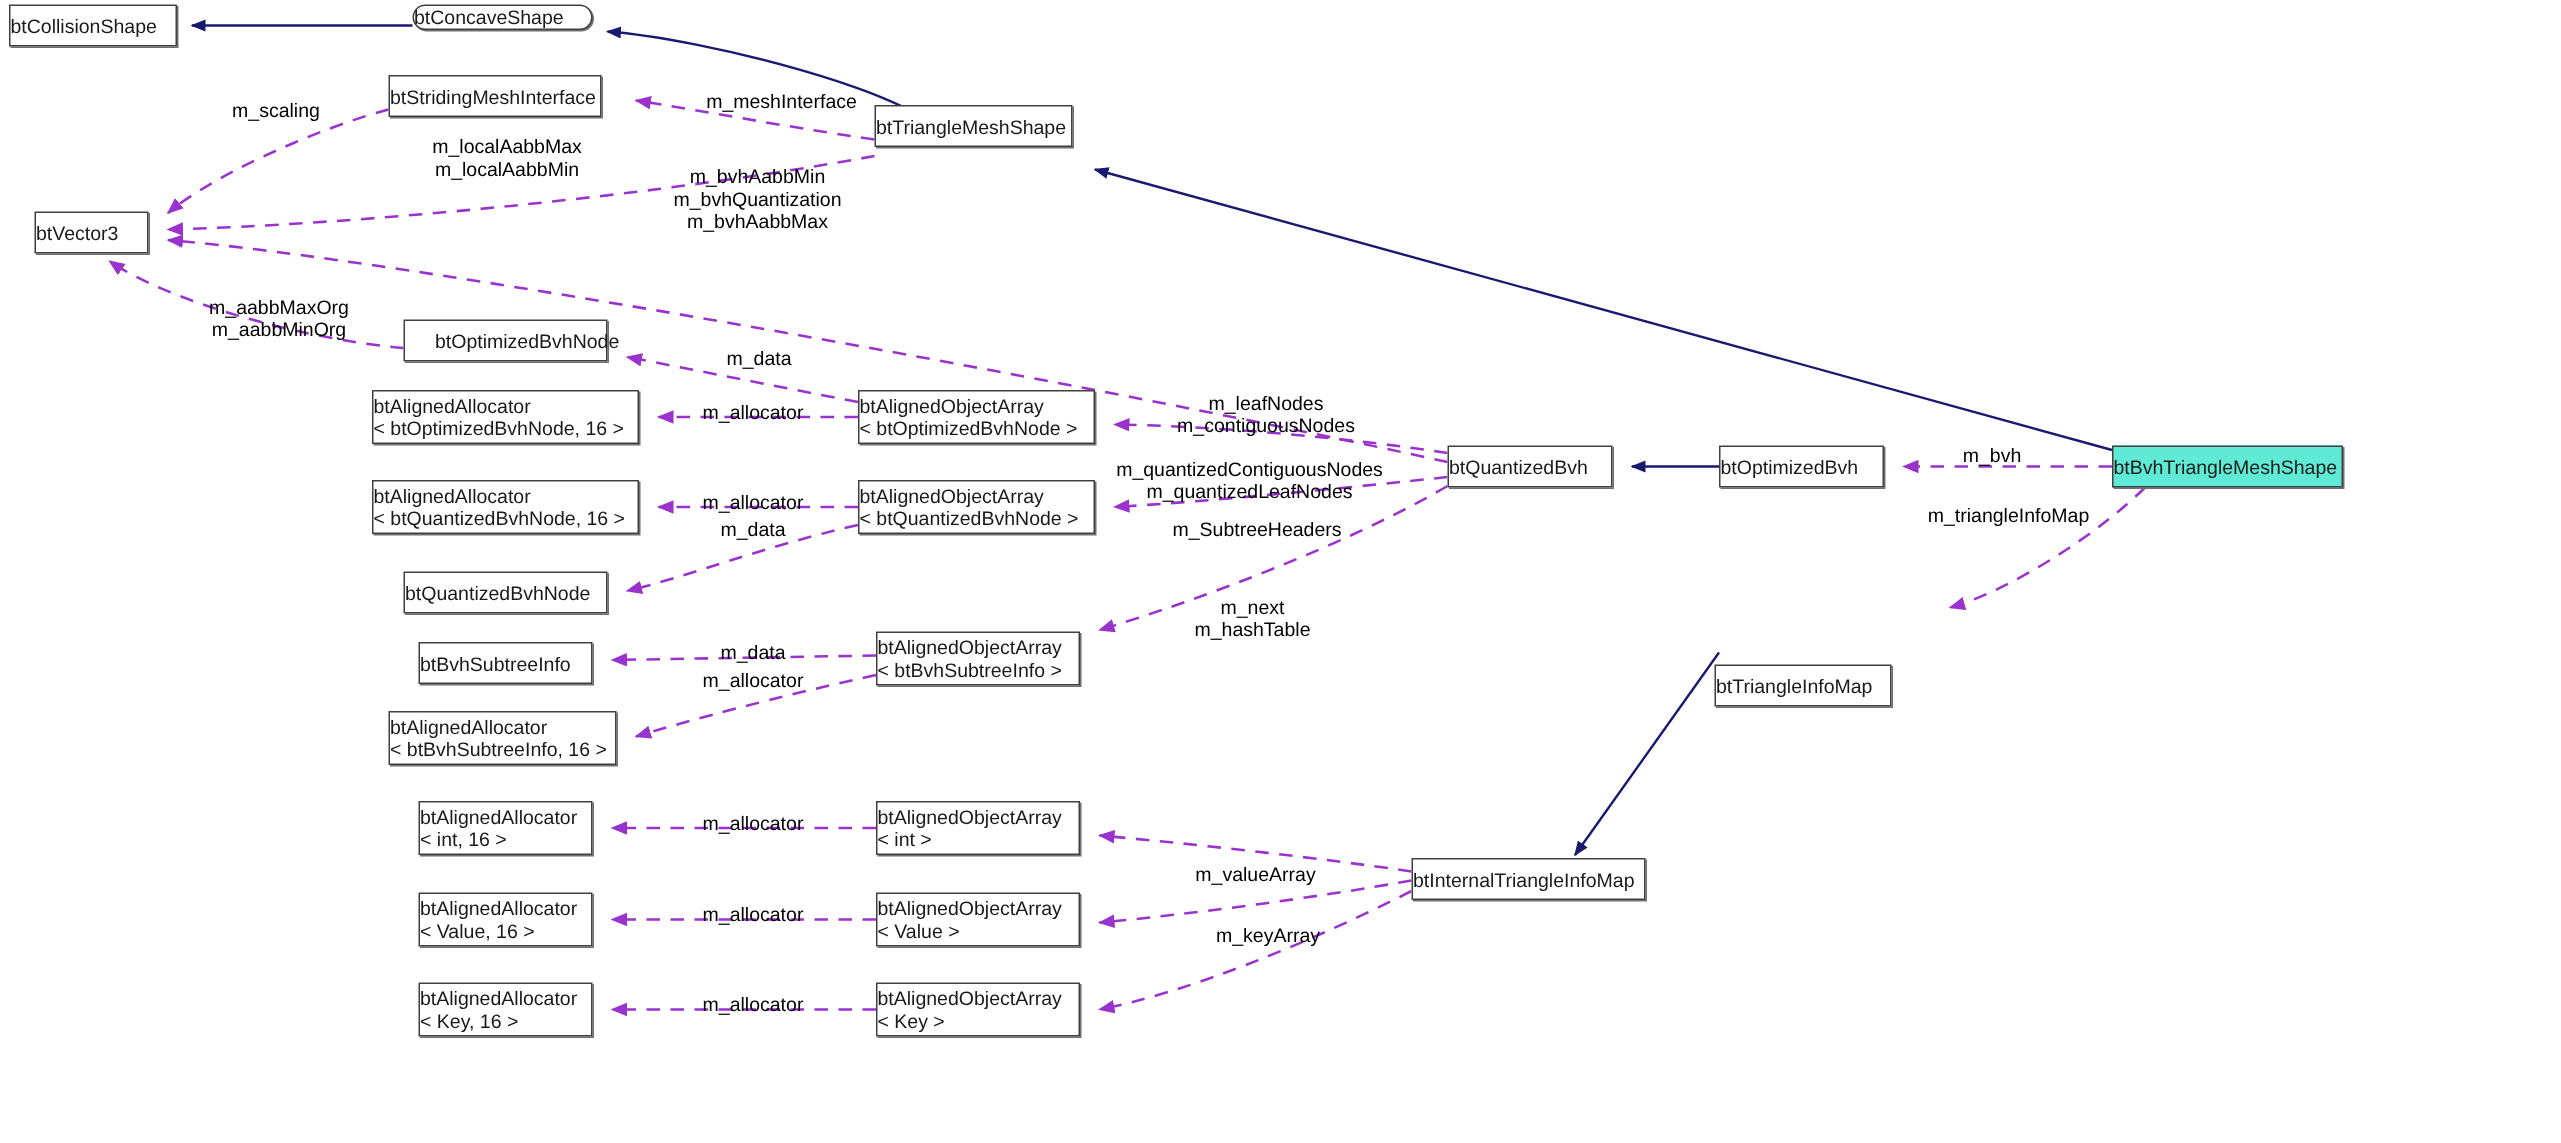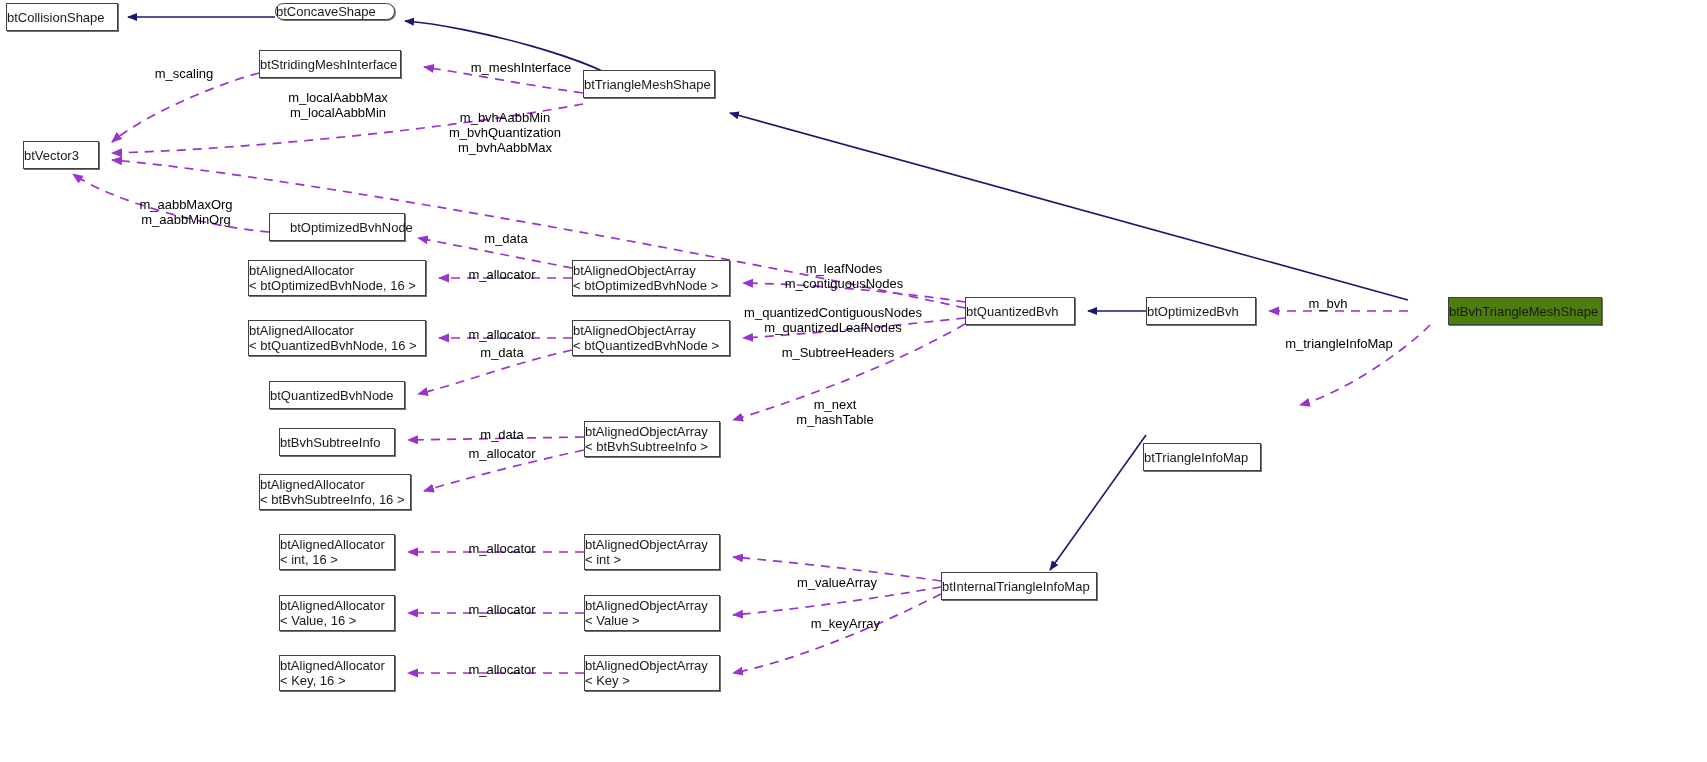--- a/index.html
+++ b/index.html
@@ -34,22 +34,21 @@
     text-align: center;
     display: flex;
     flex-direction: column;
     align-items: flex-start;
     justify-content: center;
     white-space: pre;
     box-shadow: 1px 1px 0 0 #707070;
     z-index: 5;
   }
   .node.highlight {
-    background: #4d7c0f;
-    margin-left: 40px;
+    background: #5eead4;
   }
   .node .line2 { display: block; }
   .edge-label {
     position: absolute;
     font-size: 13px;
     line-height: 15px;
     color: #000000;
     white-space: pre;
     text-align: center;
     z-index: 6;

